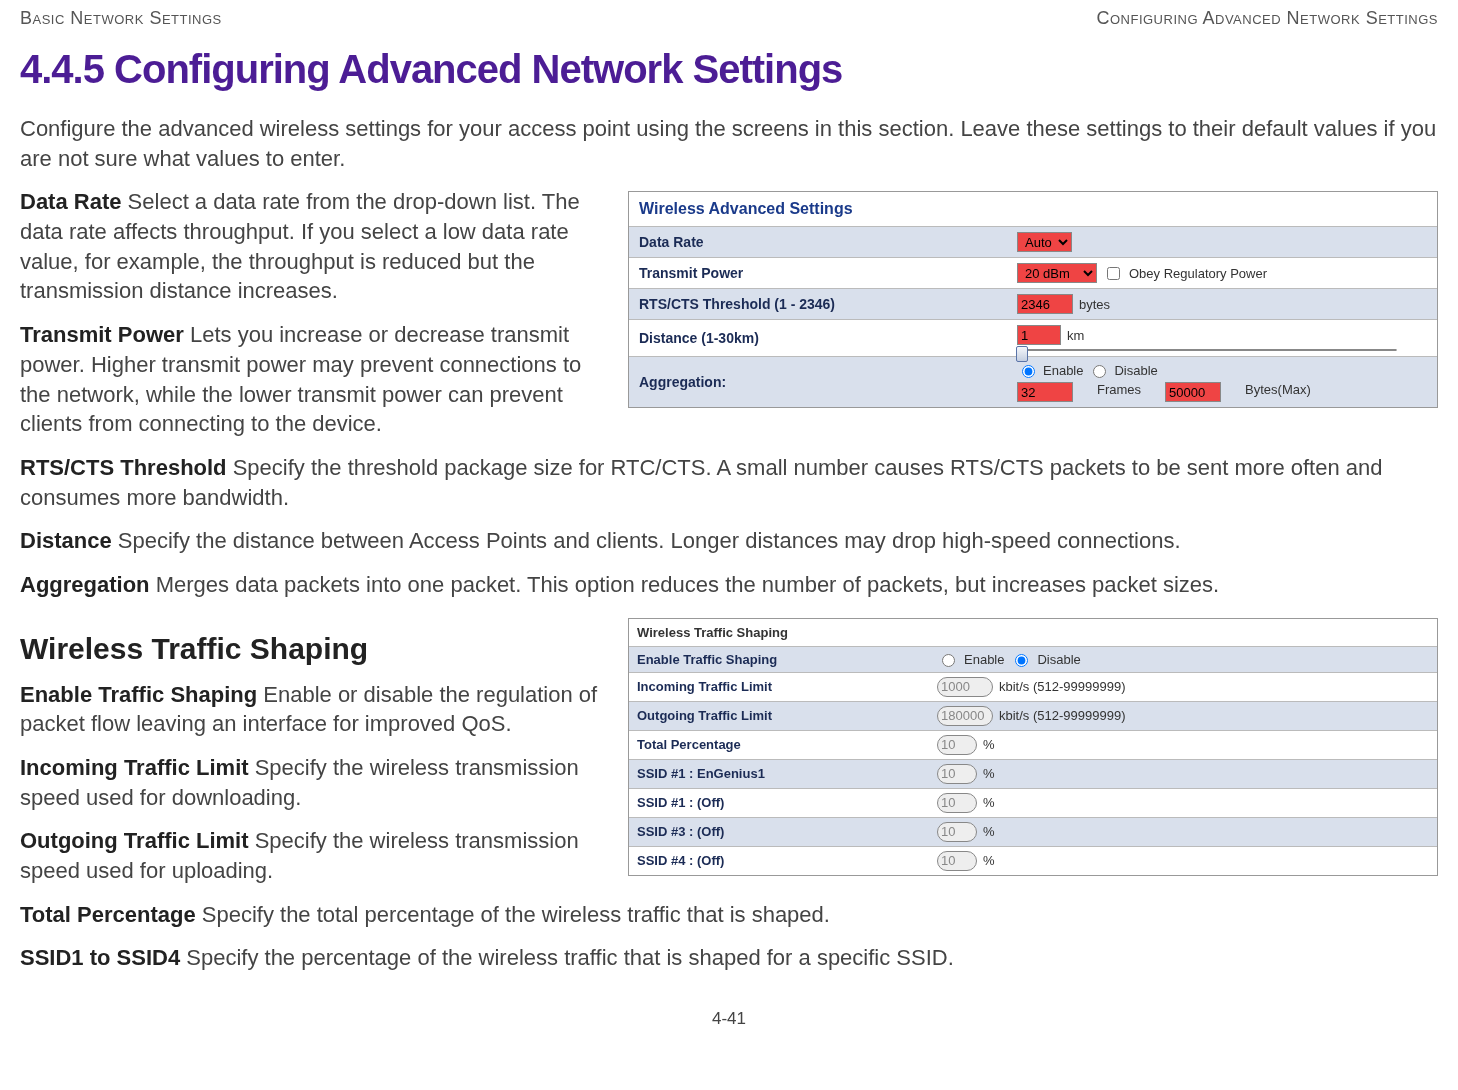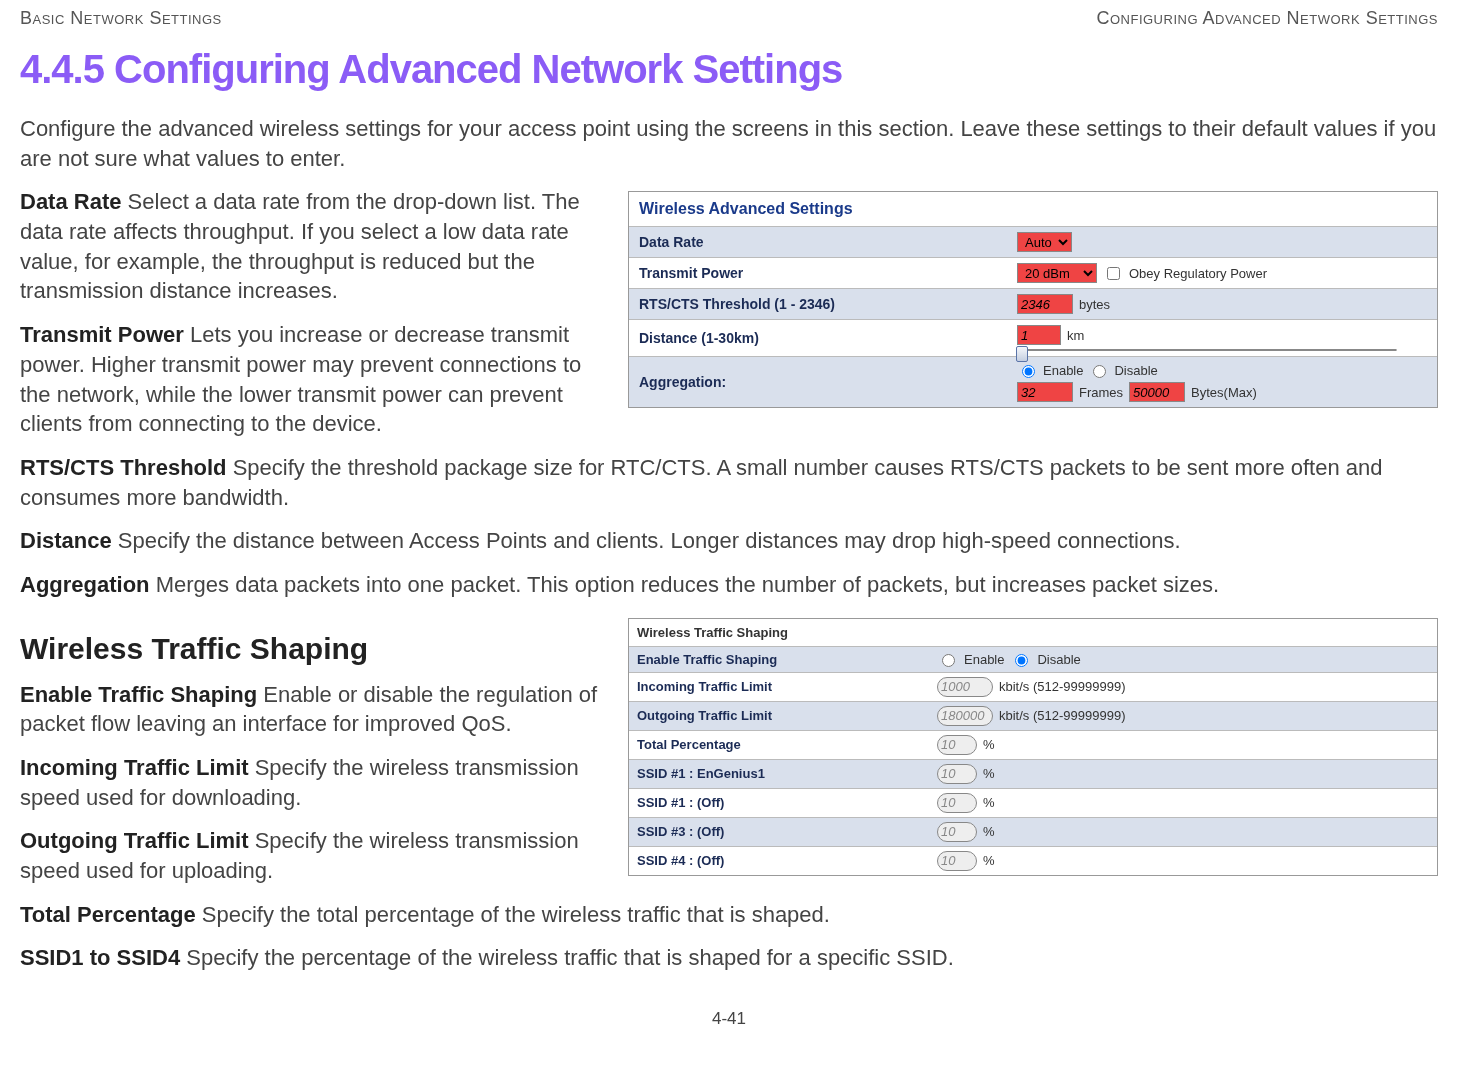--- a/index.html
+++ b/index.html
@@ -16,21 +16,21 @@
     font-variant: small-caps;
     font-size: 18px;
     color: #555;
     margin-bottom: 18px;
     letter-spacing: 0.5px;
   }
   h1.section-num {
     font-family: Verdana, Geneva, sans-serif;
     font-size: 40px;
     font-weight: bold;
-    color: #8b5cf6;
+    color: #4c1d95;
     margin: 0 0 22px 0;
     letter-spacing: -1px;
   }
   p.intro, p.def, p.def2 {
     font-size: 22px;
     line-height: 1.35;
     color: #444;
     margin: 0 0 14px 0;
   }
   .def b { color: #222; font-weight: bold; }
@@ -72,21 +72,21 @@
     color:#333;
     flex-wrap:wrap;
   }
   select.mini, input.mini {
     background:#ef4444;
     border:1px solid #888;
     font-size:13px;
     padding:1px 3px;
     height:20px;
   }
-  input.mini { width:56px;font-style:italic; }
+  input.mini { width:56px; }
   .slider-track {
     height:8px;border:1px solid #888;flex:1;margin-right:30px;
     background:linear-gradient(#c7d2e8,#e8edf6);
     position:relative;border-radius:2px;
   }
   .slider-thumb{
     position:absolute;left:-2px;top:-4px;width:12px;height:16px;
     background:linear-gradient(#f5f7fb,#c4cee0);border:1px solid #5a74a8;border-radius:2px;
   }
   h2.sub {
@@ -174,21 +174,21 @@
 
     <div class="panel-row alt">
       <div class="lbl">Aggregation:</div>
       <div class="val" style="flex-direction:column;align-items:flex-start;gap:4px;">
         <div style="display:flex;align-items:center;gap:5px;">
           <input type="radio" checked="" style="">
             <span>Enable</span>
           <input type="radio" style="">
             <span>Disable</span>
         </div>
-        <div style="display:flex;align-items:center;gap:6px;">
+        <div style="display:flex;align-items:flex-start;gap:24px;">
           <input class="mini" value="32" style="">
           <span>Frames</span>
           <input class="mini" value="50000" style="">
           <span>Bytes(Max)</span>
         </div>
       </div>
     </div>
   </div>
 
   <p class="def"><b>Data Rate</b><span>  Select a data rate from the drop-down list. The data rate affects throughput. If you select a low data rate value, for example, the throughput is reduced but the transmission distance increases.</span></p>

